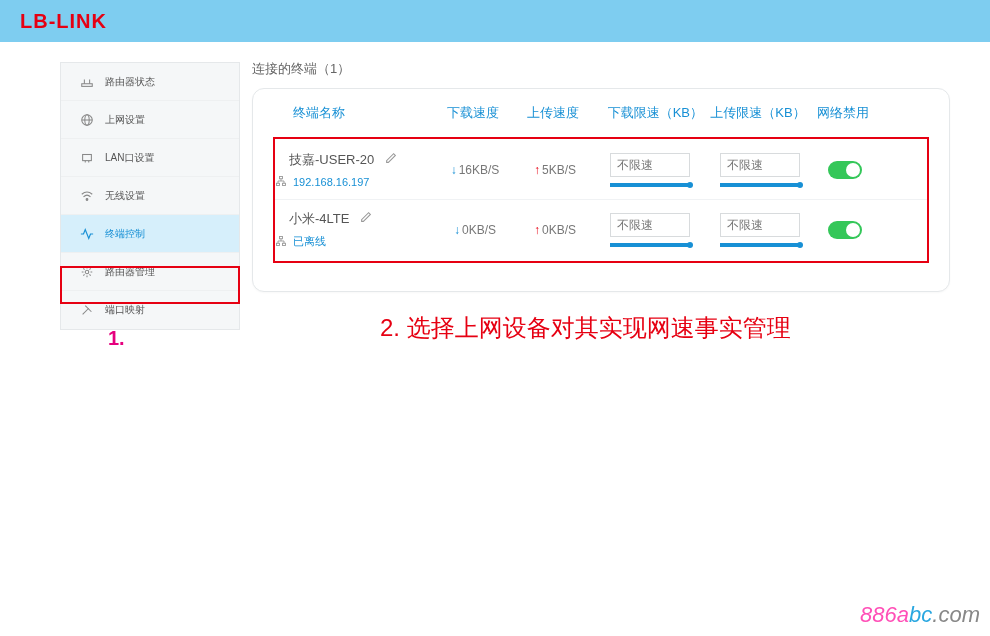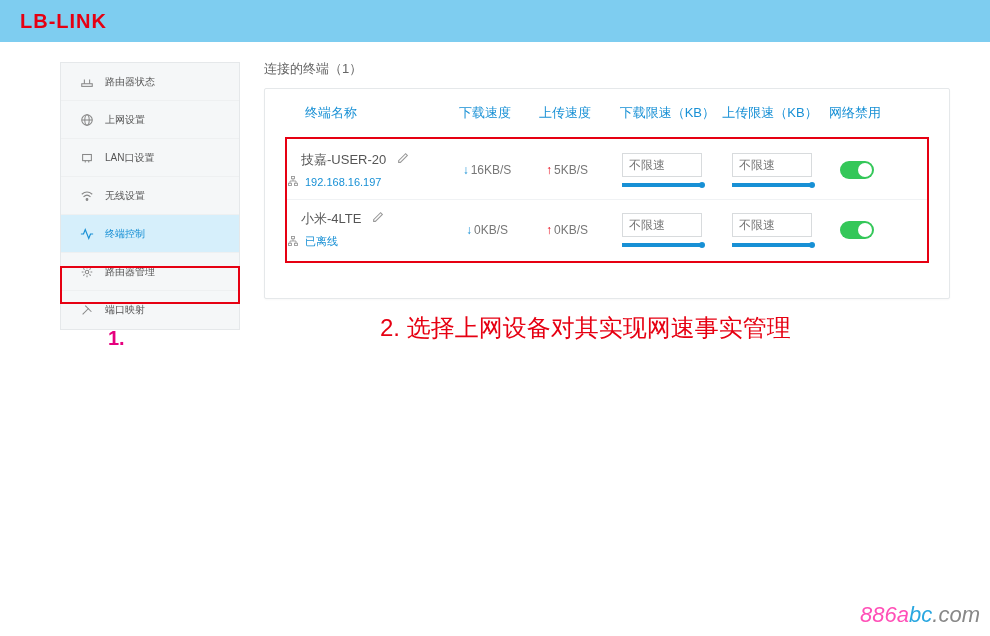--- a/index.html
+++ b/index.html
@@ -7,23 +7,23 @@
 .header { background: #7ecdf0; height: 42px; display: flex; align-items: center; padding: 0 20px; }
 .logo { font-size: 20px; font-weight: bold; letter-spacing: 1px; }
 .logo-red { color: #e60012; }
 .main-area { background: #fff; position: absolute; top: 42px; left: 0; right: 0; bottom: 0; }
 .sidebar { position: absolute; left: 60px; top: 20px; width: 180px; background: #f5f7f8; border: 1px solid #e5e8ea; }
 .sidebar-item { display: flex; align-items: center; height: 38px; padding: 0 18px; font-size: 10px; color: #555; cursor: pointer; border-bottom: 1px solid #eef0f1; }
 .sidebar-item:last-child { border-bottom: none; }
 .sidebar-item.active { background: #d6effb; color: #1890d5; }
 .sidebar-item .icon { width: 16px; height: 16px; margin-right: 10px; display: inline-flex; align-items: center; justify-content: center; }
 .sidebar-item svg { width: 14px; height: 14px; }
-.content { position: absolute; left: 264px; top: 18px; right: 40px; }
+.content { position: absolute; left: 252px; top: 18px; right: 40px; }
 .section-title { font-size: 13px; color: #666; margin-bottom: 10px; }
-.panel { background: #fff; border: 1px solid #e5e8ea; border-radius: 2px; padding: 0 20px 35px 20px; box-shadow: 0 1px 2px rgba(0,0,0,0.03); }
+.panel { background: #fff; border: 1px solid #e5e8ea; border-radius: 12px; padding: 0 20px 28px 20px; box-shadow: 0 1px 2px rgba(0,0,0,0.03); }
 .table-header { display: flex; align-items: center; height: 48px; font-size: 13px; color: #1890d5; }
 .col-name { width: 160px; padding-left: 20px; }
 .col-down { width: 80px; text-align: center; }
 .col-up { width: 80px; text-align: center; }
 .col-dlimit { width: 110px; text-align: right; }
 .col-ulimit { width: 110px; text-align: center; }
 .col-toggle { width: 60px; text-align: center; }
 .rows-wrap { border: 2px solid #e60012; padding: 2px 0; }
 .row { display: flex; align-items: center; padding: 10px 0; }
 .row + .row { border-top: 1px solid #f0f2f4; }

